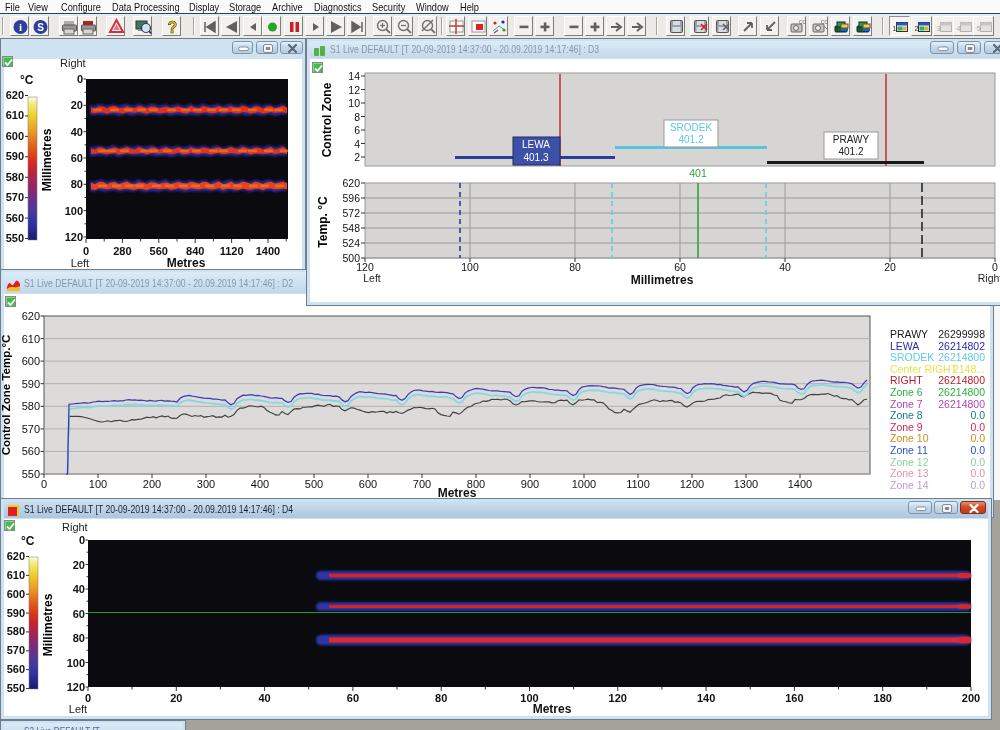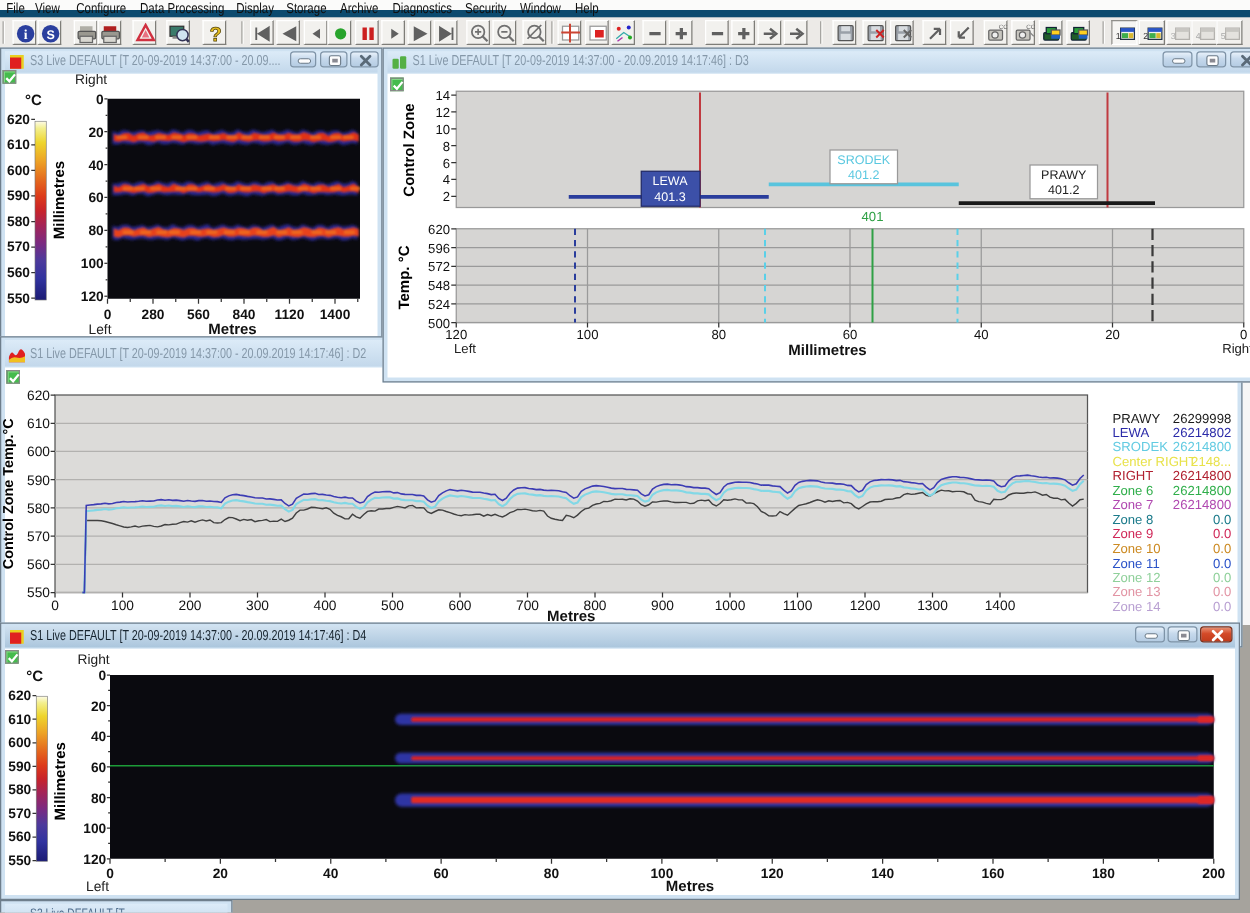--- a/index.html
+++ b/index.html
@@ -1,19 +1,19 @@
 <!DOCTYPE html>
 <html><head><meta charset="utf-8">
 <style>
 *{margin:0;padding:0;box-sizing:border-box;}
 html,body{width:1000px;height:730px;overflow:hidden;background:#a6a39d;font-family:"Liberation Sans",sans-serif;}
 .abs{position:absolute;}
 #page{position:relative;width:1000px;height:730px;overflow:hidden;}
 
-#menubar{left:0;top:0;width:1000px;height:14px;background:#fbfbfa;border-bottom:6px solid #0c4a6e;}
+#menubar{left:0;top:0;width:1000px;height:14px;background:#fbfbfa;border-bottom:1px solid #0c4a6e;}
 #menubar span{display:inline-block;}
 #toolbar{left:0;top:14px;width:1000px;height:26px;background:#eceae7;border-bottom:1px solid #9b9a96;}
 .tbtn{position:absolute;top:2px;width:19px;height:20px;background:#f2f1ee;border:1px solid;border-color:#ffffff #7e7d78 #7e7d78 #ffffff;}
 .tbtn svg{position:absolute;left:1px;top:1px;}
 .tsep{position:absolute;top:3px;width:2px;height:18px;border-left:1px solid #a6a5a1;border-right:1px solid #fdfdfc;}
 
 .win{position:absolute;border:1px solid #6e7e8c;background:#cfe2f2;}
 .titlebar{position:absolute;left:3px;top:2px;right:3px;height:17px;}
 .tb-inact{background:linear-gradient(#dcebf8,#c3d8eb);}
 .tb-act{background:linear-gradient(#cfe0ef,#abc6dd);}
@@ -308,27 +308,20 @@
       <div class="tbtn" style="left:973px;width:21px;">
         <svg width="19" height="18" viewBox="0 0 19 18">
           <text x="1.5" y="13" font-size="7" fill="#aaa">5</text>
           <rect x="5.5" y="4.5" width="11" height="9" fill="#e4e2de" stroke="#b4b2ae"></rect>
           <rect x="5.5" y="4.5" width="11" height="3" fill="#c8c6c2"></rect>
         </svg>
       </div>
     </div>
     <div class="abs" style="left:993px;top:306px;width:7px;height:194px;background:#f6f6f6;"></div>
     <div class="win" style="left:0px;top:38px;width:306px;height:244px;z-index:1">
-      <div class="titlebar tb-inact">
-        <div style="position:absolute;left:3px;top:2px"><svg width="13" height="13" viewBox="0 0 13 13">
-            <rect x="1" y="1" width="11" height="11" fill="#e8d020"></rect>
-            <rect x="1" y="3" width="9" height="9" fill="#e02020"></rect>
-          </svg></div>
-        <div class="tb-text inact-text">S3 Live DEFAULT [T 20-09-2019 14:37:00 - 20.09....</div>
-      </div>
       <div class="capbtn " style="left:231px;top:2px;width:21px">
         <svg width="21" height="13" viewBox="0 0 21 13">
           <rect x="5.5" y="5" width="10" height="3.6" rx="1.8" fill="#fdfdfd" stroke="#6a7a88" stroke-width="0.8"></rect>
         </svg>
       </div>
       <div class="capbtn " style="left:255px;top:2px;width:22px">
         <svg width="22" height="13" viewBox="0 0 22 13">
           <rect x="6.5" y="2.6" width="9" height="7.8" rx="1.5" fill="#fdfdfd" stroke="#6a7a88" stroke-width="0.9"></rect>
           <rect x="8.8" y="5" width="4.4" height="3" fill="#8a8a92"></rect>
         </svg>

